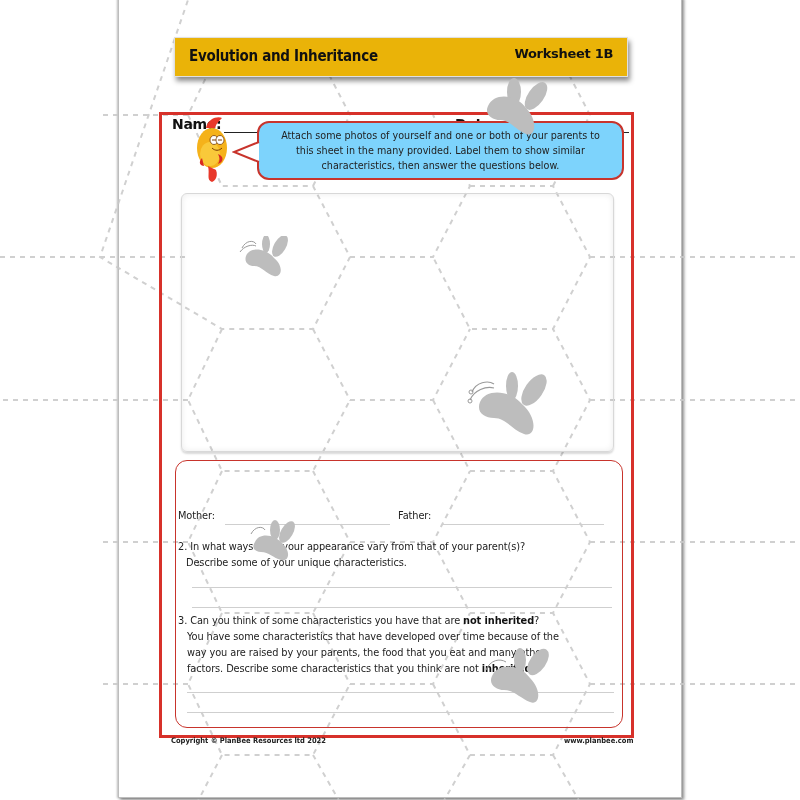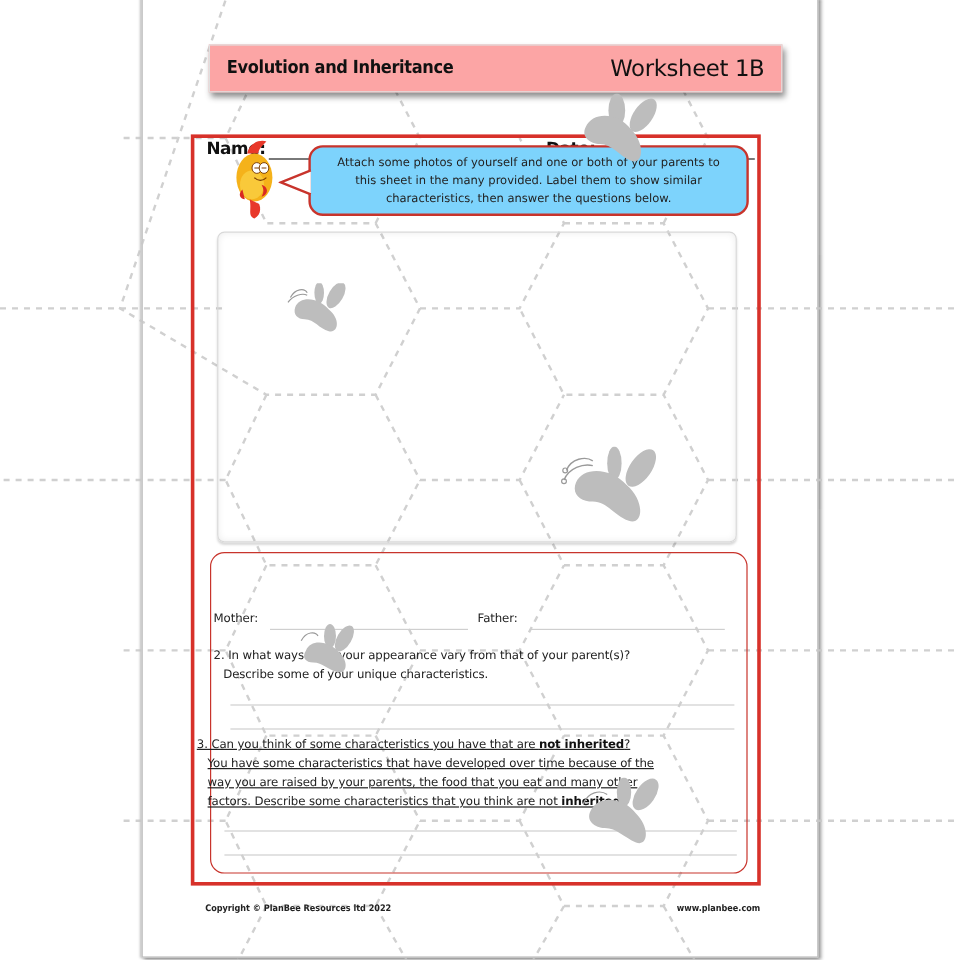--- a/index.html
+++ b/index.html
@@ -10,34 +10,33 @@
     }
     .page {
       position: absolute; left: 118px; top: -4px; width: 562px; height: 800px;
       background: #ffffff;
       border: 1px solid #bdbdbd;
       box-shadow: 2px 2px 3px rgba(0,0,0,0.45), -1px 0 2px rgba(0,0,0,0.25);
     }
     .hex-bg { position: absolute; left: 0; top: 0; width: 800px; height: 800px; pointer-events: none; z-index: 1; }
     .title-bar {
       position: absolute; left: 174px; top: 37px; width: 452px; height: 38px;
-      background: #fca5a5;
+      background: #eab308;
       box-shadow: 2px 4px 5px rgba(0,0,0,0.45);
       border: 1px solid #e0e0e0;
       z-index: 2;
-      padding-left: 24px;
     }
     .title-left {
       position: absolute; left: 14px; top: 9px;
       font-family: "DejaVu Sans Condensed", "DejaVu Sans", sans-serif;
       font-weight: bold; font-size: 15px; color: #111; letter-spacing: -0.3px;
     }
     .title-right {
       position: absolute; right: 14px; top: 8px;
-      font-weight: normal; font-size: 19px; color: #111; letter-spacing: -0.3px;
+      font-weight: bold; font-size: 13px; color: #111; letter-spacing: -0.3px;
     }
     .name-row { position: absolute; top: 88px; left: 172px; z-index: 2; width: 460px; height: 20px; margin-top: 28px; }
     .name-label, .date-label {
       position: absolute; top: 0; font-weight: bold; font-size: 14px; color: #111;
       letter-spacing: -0.3px;
     }
     .name-label { left: 0; }
     .name-line { position: absolute; left: 52px; top: 16px; width: 192px; border-bottom: 1.5px solid #222; }
     .date-label { left: 283px; }
     .date-line { position: absolute; left: 325px; top: 16px; width: 132px; border-bottom: 1.5px solid #222; }
@@ -66,21 +65,21 @@
       position: absolute; left: 175px; top: 460px; width: 448px; height: 268px;
       border: 1.5px solid #c8342c; border-radius: 12px; box-sizing: border-box; z-index: 2;
     }
     .q-text {
       position: absolute; font-size: 9.8px; color: #222; line-height: 16px; z-index: 3;
       font-family: "DejaVu Sans", sans-serif; letter-spacing: -0.1px;
     }
     .q-text b { font-weight: bold; color: #111; }
     .ans-line { position: absolute; border-bottom: 1px solid #cfcfcf; z-index: 3; }
     .footer-left, .footer-right {
-      position: absolute; top: 752px; font-size: 7.5px; font-weight: bold; color: #222; z-index: 3;
+      position: absolute; top: 736px; font-size: 7.5px; font-weight: bold; color: #222; z-index: 3;
       font-family: "DejaVu Sans Condensed", "DejaVu Sans", sans-serif;
     }
     .footer-left { left: 171px; }
     .footer-right { left: 564px; }
     .bee { position: absolute; z-index: 5; }
   </style>
 </head>
 <body>
 
 <div class="page"></div>
@@ -132,21 +131,21 @@
 <div class="q-text" style="left:398px; top:508px;">Father:</div>
 <div class="ans-line" style="left:442px; top:524px; width:162px;"></div>
 
 <div class="q-text" style="left:178px; top:539px;">
   <div>2. In what ways does your appearance vary from that of your parent(s)?</div>
   <div style="padding-left:8px;">Describe some of your unique characteristics.</div>
 </div>
 <div class="ans-line" style="left:192px; top:587px; width:420px;"></div>
 <div class="ans-line" style="left:192px; top:607px; width:420px;"></div>
 
-<div class="q-text" style="left:164px; top:613px;text-decoration:underline;">
+<div class="q-text" style="left:178px; top:613px;">
   <div><span>3. Can you think of some characteristics you have that are </span><b>not inherited</b><span>?</span></div>
   <div style="padding-left:9px;">You have some characteristics that have developed over time because of the</div>
   <div style="padding-left:9px;">way you are raised by your parents, the food that you eat and many other</div>
   <div style="padding-left:9px;"><span>factors. Describe some characteristics that you think are not </span><b>inherited</b><span>.</span></div>
 </div>
 <div class="ans-line" style="left:187px; top:692px; width:427px;"></div>
 <div class="ans-line" style="left:187px; top:712px; width:427px;"></div>
 
 <div class="footer-left">Copyright © PlanBee Resources ltd 2022</div>
 <div class="footer-right">www.planbee.com</div>

